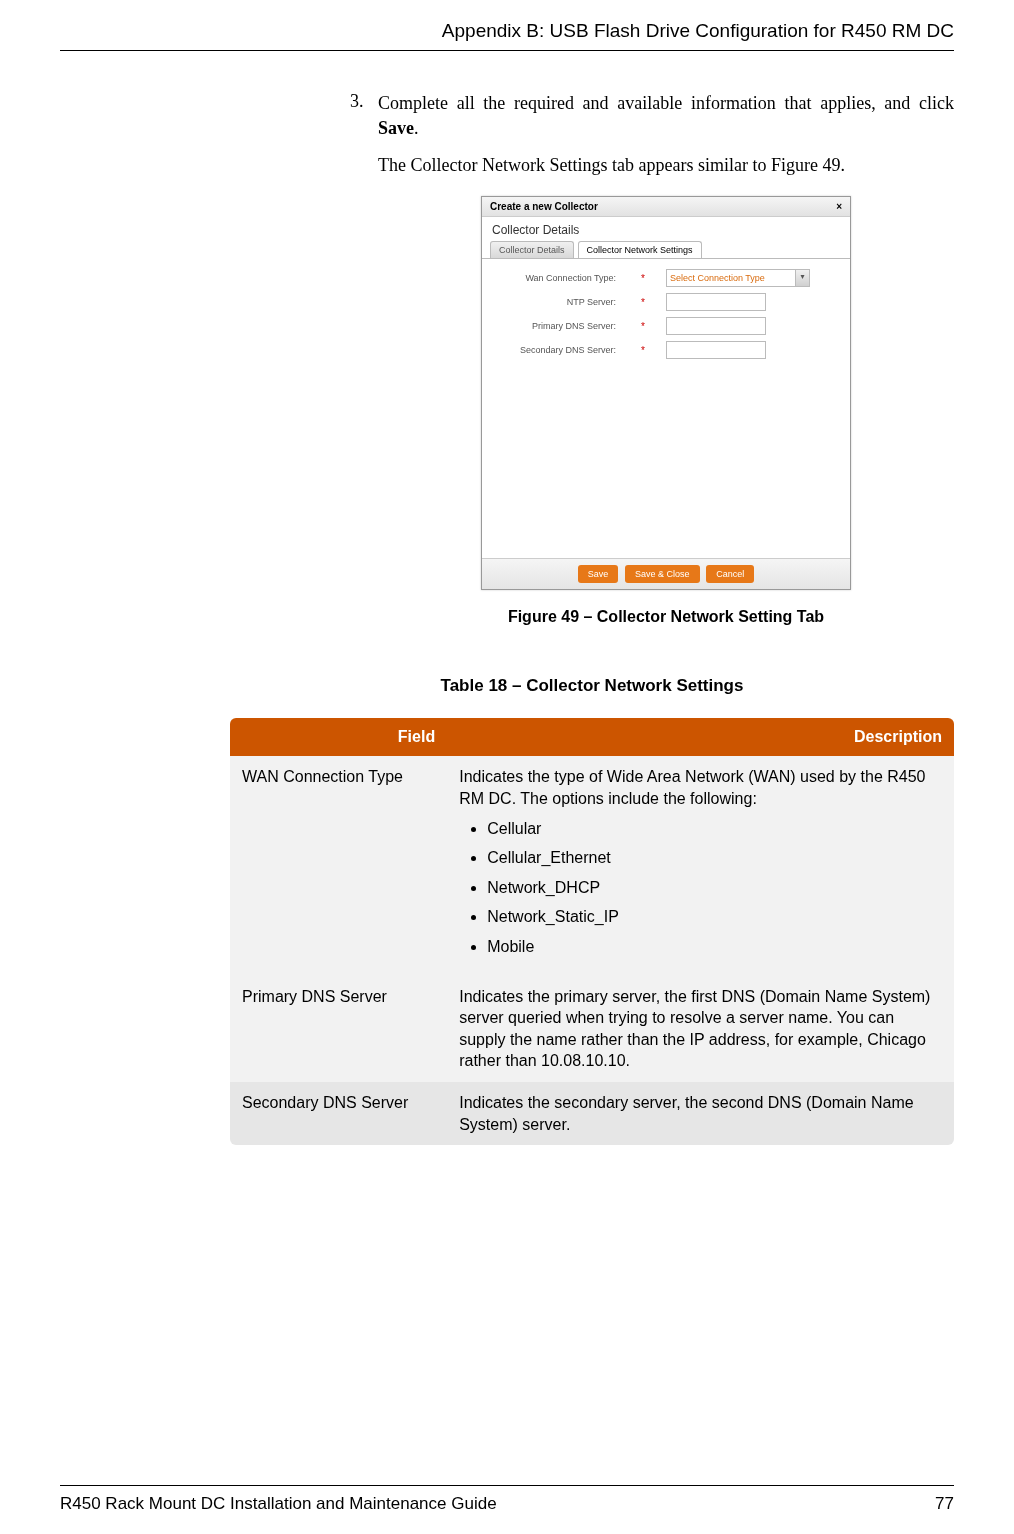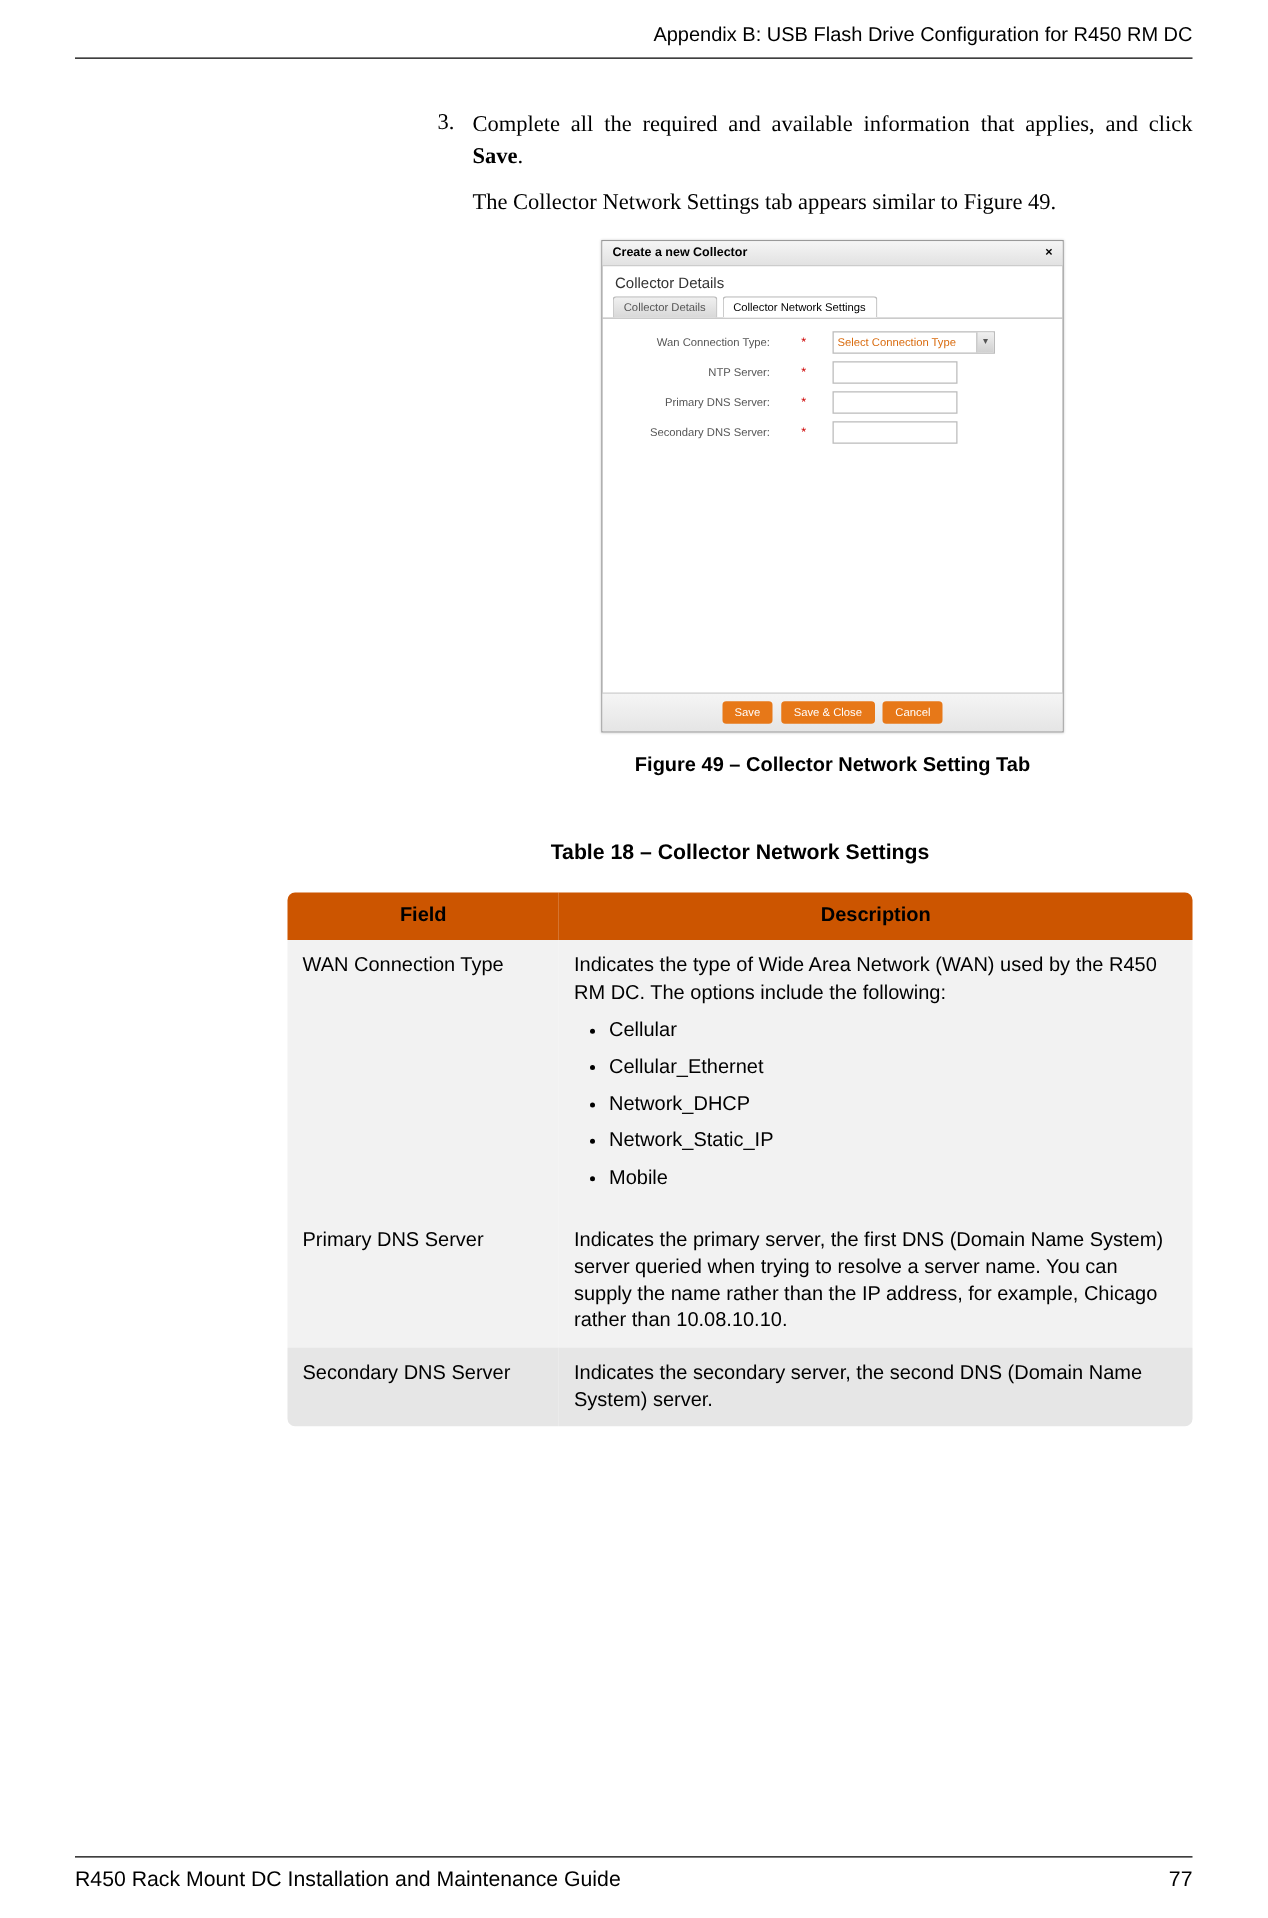--- a/index.html
+++ b/index.html
@@ -7,21 +7,21 @@
       font-family: Arial, Helvetica, sans-serif;
       width: 1014px;
       height: 1534px;
       background: #fff;
       color: #000;
       position: relative;
     }
     .header {
       text-align: right;
       padding: 20px 60px 8px 60px;
-      font-size: 16px;
+      font-size: 19px;
     }
     .header-rule {
       border: none;
       border-top: 1.5px solid #000;
       margin: 0 60px;
     }
     .content {
       padding: 40px 60px 0 350px;
     }
     .step {
@@ -109,21 +109,21 @@
       width: 130px;
       text-align: right;
       font-size: 9px;
       color: #555;
       padding-right: 4px;
     }
     .req { color: #c00; margin: 0 3px; font-size: 10px; }
     .dlg-select {
       border: 1px solid #bbb;
       height: 18px;
-      width: 130px;
+      width: 144px;
       font-size: 9px;
       color: #d96b0e;
       padding: 1px 3px;
       display: flex;
       align-items: center;
       justify-content: space-between;
       background: #fff;
     }
     .dlg-select-arrow {
       width: 14px;
@@ -172,24 +172,24 @@
       text-align: center;
       margin-bottom: 22px;
     }
     table.desc {
       width: 100%;
       border-collapse: collapse;
       font-size: 16px;
     }
     table.desc th {
       background: #cc5500;
-      color: #000000;
+      color: #ffffff;
       font-weight: bold;
       padding: 10px 12px;
-      text-align: center;
+      text-align: right;
     }
     table.desc th:first-child { width: 30%; border-radius: 6px 0 0 0;}
     table.desc th:last-child { border-radius: 0 6px 0 0;}
     table.desc td {
       padding: 10px 12px;
       vertical-align: top;
       font-size: 16px;
       line-height: 1.35;
     }
     table.desc tr.r0 td { background: #f2f2f2; }

